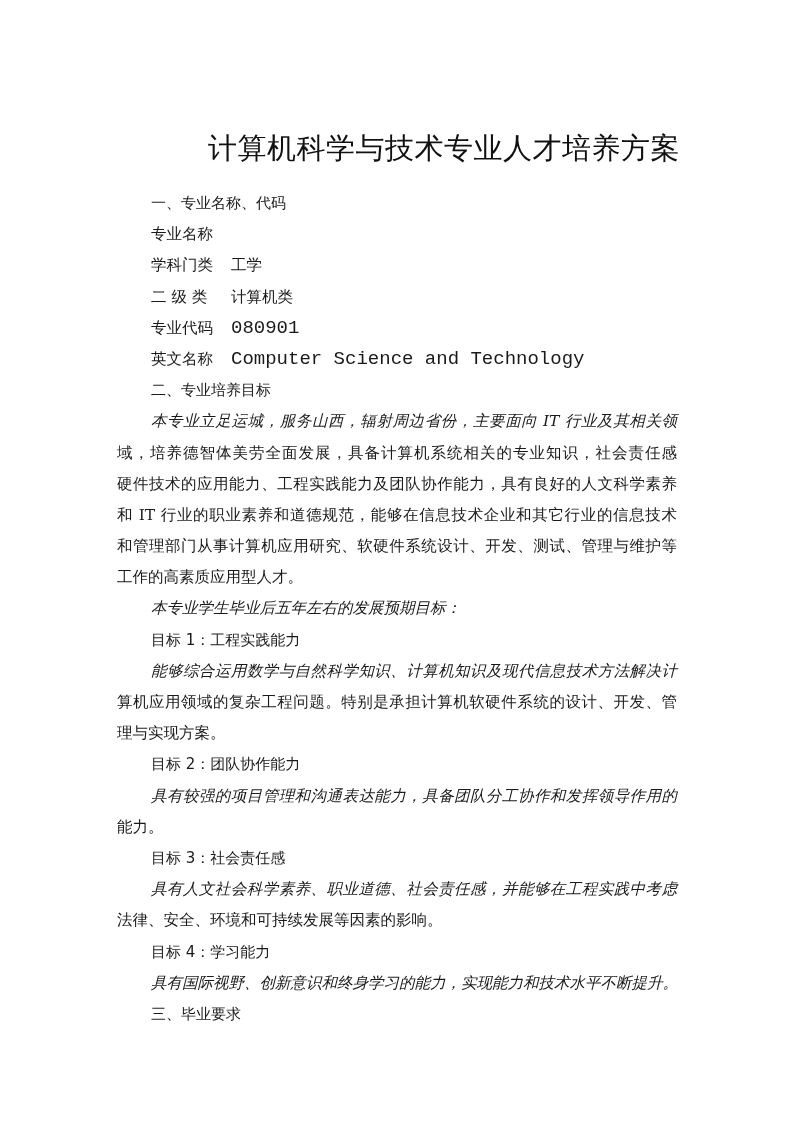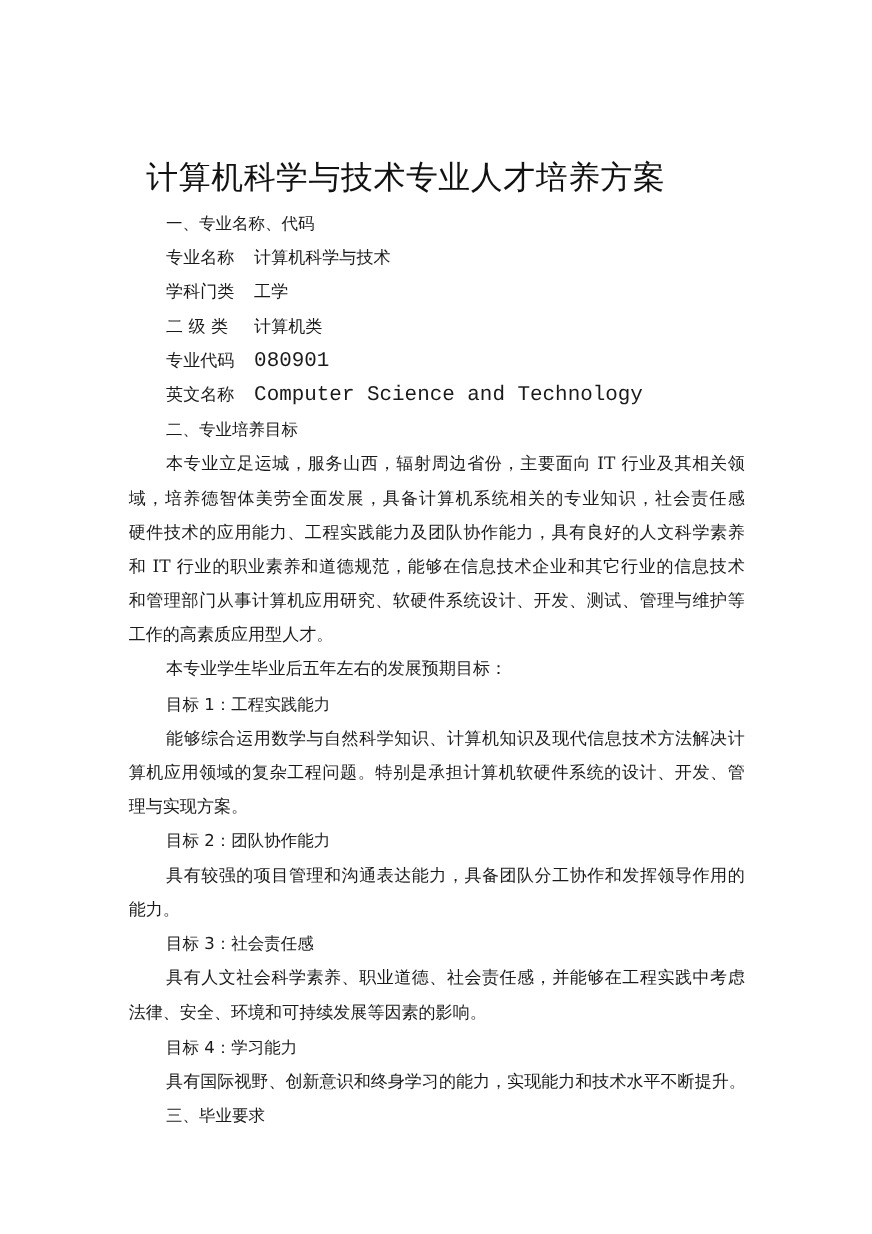--- a/index.html
+++ b/index.html
@@ -1,51 +1,50 @@
 <!DOCTYPE html>
 <html><head>
   <meta charset="utf-8">
   <style>
     html, body { margin: 0; padding: 0; background: #ffffff; }
     body { width: 793px; height: 1122px; position: relative; overflow: hidden; color: #111; }
     .page { position: absolute; left: 117px; top: 0; width: 560px; }
     .title {
-      position: absolute; left: 0; top: 126px; width: 560px; text-align: left;
+      position: absolute; left: 0; top: 126px; width: 560px; text-align: right;
       font-family: "DejaVu Sans", sans-serif; font-size: 29px; letter-spacing: 0.5px;
-      color: #111; margin: 16px; font-weight: normal;
+      color: #111; margin: 3px; font-weight: normal;
     }
     .body-area { position: absolute; left: 0; top: 188px; width: 560px; }
     .line {
       font-family: "DejaVu Serif", serif; font-size: 15.5px; line-height: 31.2px;
       height: 31.2px; white-space: nowrap; color: #1a1a1a;
     }
     .h { font-family: "DejaVu Sans", sans-serif; font-weight: normal; padding-left: 34px; font-size: 15px; }
     .h-plain { font-family: "DejaVu Sans", sans-serif; padding-left: 34px; font-size: 15px; }
     .kv { padding-left: 34px; display: flex; }
     .kv .k { width: 80px; display: inline-block; }
     .kv .v { display: inline-block; }
     .kv .v.mono { font-family: "Liberation Mono", "DejaVu Sans Mono", monospace; font-size: 19px; }
     .para { font-family: "DejaVu Serif", serif; font-size: 15.5px; line-height: 31.2px; text-align: justify; text-align-last: left; color: #1a1a1a; margin: 0; }
     .para .ln { display: block; height: 31.2px; white-space: nowrap; text-align: justify; text-align-last: justify; }
     .para .ln.last { text-align-last: left; }
-    .para .ln.ind { padding-left: 34px; }
+    .para .ln.ind { padding-left: 34px; font-style: italic; }
   </style>
 </head>
 <body>
 
 <div class="page">
   <h1 class="title">计算机科学与技术专业人才培养方案</h1>
 
   <div class="body-area">
 
     <div class="line h">一、专业名称、代码</div>
 
     <div class="line kv">
       <span class="k">专业名称</span>
-      <span class="v">计算机科学与技术</span>
     </div>
     <div class="line kv">
       <span class="k">学科门类</span>
       <span class="v">工学</span>
     </div>
     <div class="line kv">
       <span class="k">二 级 类</span>
       <span class="v">计算机类</span>
     </div>
     <div class="line kv">

